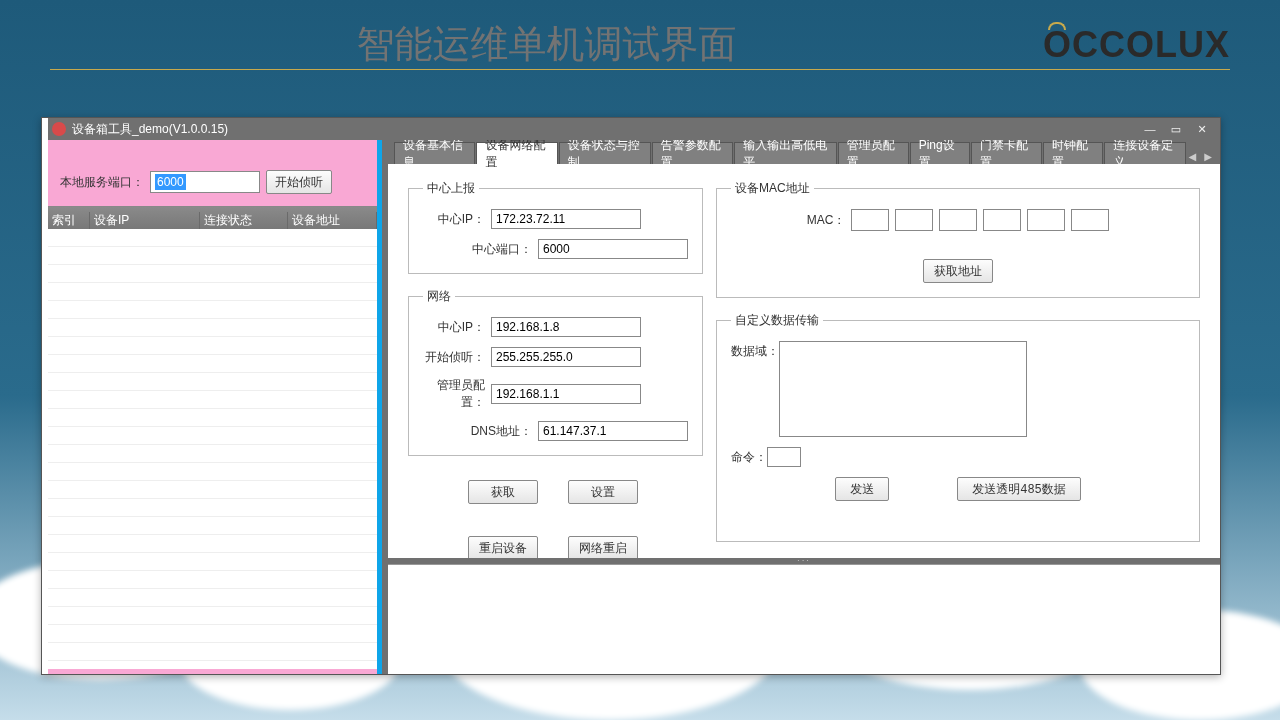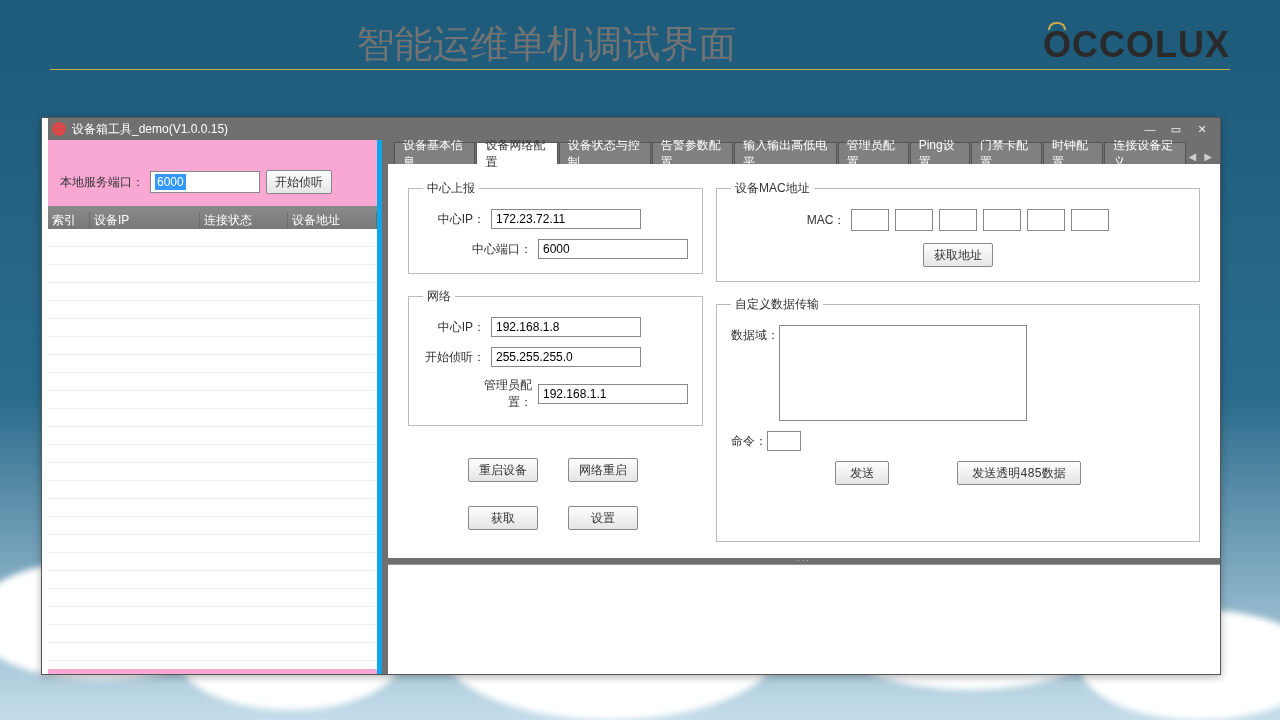--- a/index.html
+++ b/index.html
@@ -177,45 +177,49 @@
               <input class="finput" value="192.168.1.8" style="">
             </div>
             <div class="frow">
               <div class="flabel">开始侦听：</div>
               <input class="finput" value="255.255.255.0" style="">
             </div>
             <div class="frow">
               <div class="flabel">管理员配置：</div>
               <input class="finput" value="192.168.1.1" style="">
             </div>
-          </fieldset>
-
+            <div class="frow">
+              <div class="flabel">DNS地址：</div>
+              <input class="finput" value="61.147.37.1" style="">
+            </div>
+          </fieldset>
+
+          <div class="btn-row">
+            <button class="btn btn-wide">获取</button>
+            <button class="btn btn-wide">设置</button>
+          </div>
           <div class="btn-row" style="margin-top:18px;">
             <button class="btn btn-wide">重启设备</button>
             <button class="btn btn-wide">网络重启</button>
-          </div>
-          <div class="btn-row">
-            <button class="btn btn-wide">获取</button>
-            <button class="btn btn-wide">设置</button>
           </div>
         </div>
 
         <div class="col-right">
           <fieldset>
             <legend>设备MAC地址</legend>
             <div class="frow mac-row">
               <span>MAC：</span>
               <input class="mac-box" style="">
               <input class="mac-box" style="">
               <input class="mac-box" style="">
               <input class="mac-box" style="">
               <input class="mac-box" style="">
               <input class="mac-box" style="">
             </div>
-            <div style="text-align:center;margin-top:12px;">
+            <div style="text-align:center;margin-top:28px;">
               <button class="btn btn-wide">获取地址</button>
             </div>
           </fieldset>
 
           <fieldset style="flex:1;">
             <legend>自定义数据传输</legend>
             <div class="frow" style="align-items:flex-start;">
               <span style="padding-top:2px;">数据域：</span>
               <textarea class="textarea-data" style=""></textarea>
             </div>

